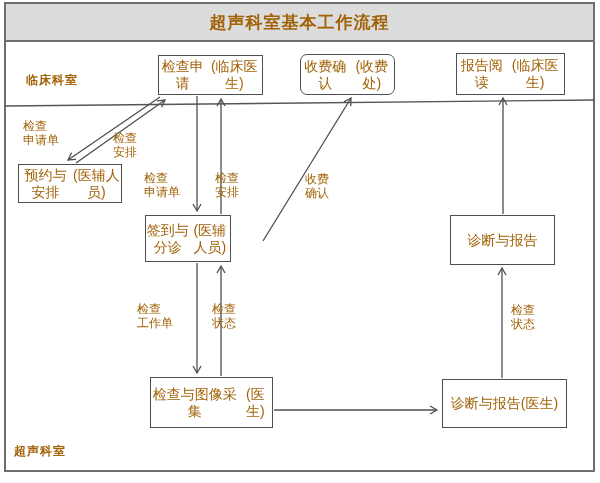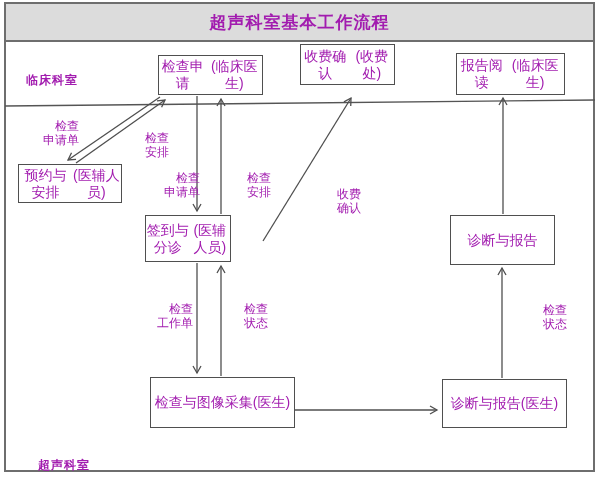--- a/index.html
+++ b/index.html
@@ -1,42 +1,42 @@
 <!DOCTYPE html>
 <html><head>
 <meta charset="utf-8">
 <style>
   html,body{margin:0;padding:0;background:#ffffff;}
   #page{position:relative;width:600px;height:483px;background:#ffffff;
-        font-family:"Liberation Sans",sans-serif;color:#a21caf;overflow:hidden;}
+        font-family:"Liberation Sans",sans-serif;color:#a16207;overflow:hidden;}
   #frame{position:absolute;left:4px;top:2px;width:591px;height:470px;
          border:2px solid #6e6e6e;box-sizing:border-box;background:#ffffff;}
   #titlebar{position:absolute;left:4px;top:2px;width:591px;height:40px;
             background:#dcdcdc;border:2px solid #6e6e6e;border-bottom:2px solid #6e6e6e;
             box-sizing:border-box;display:flex;align-items:center;justify-content:center;
             font-size:17px;font-weight:bold;letter-spacing:1px;}
   .lane-label{position:absolute;font-size:12px;font-weight:bold;letter-spacing:1px;}
   svg#edges{position:absolute;left:0;top:0;width:600px;height:483px;}
   .node{position:absolute;background:#ffffff;border:1.5px solid #4f4f4f;
         box-sizing:border-box;display:flex;flex-direction:row;align-items:center;
         justify-content:center;text-align:center;font-size:14px;line-height:17px;}
-  .elabel{position:absolute;text-align:right;font-size:12px;line-height:14px;width:56px;}
+  .elabel{position:absolute;text-align:left;font-size:12px;line-height:14px;width:56px;}
   .elabel span{display:block;}
 </style>
 </head>
 <body>
 
 <div id="page">
 
   <div id="frame"></div>
 
   <div id="titlebar">超声科室基本工作流程</div>
 
   <div class="lane-label" style="left:26px;top:72px;">临床科室</div>
-  <div class="lane-label" style="left:14px;top:457px;margin-left:24px;">超声科室</div>
+  <div class="lane-label" style="left:14px;top:443px;">超声科室</div>
 
   <svg id="edges" viewBox="0 0 600 483">
     <defs>
       <marker id="arrow" markerWidth="11" markerHeight="11" refX="8" refY="5" orient="auto" markerUnits="userSpaceOnUse">
         <path d="M1,1 L8,5 L1,9" fill="none" stroke="#4f4f4f" stroke-width="1.3"></path>
       </marker>
     </defs>
 
     <line x1="5" y1="106" x2="595" y2="100" stroke="#555555" stroke-width="1.4"></line>
     <g stroke="#4f4f4f" stroke-width="1.3" fill="none">
@@ -50,40 +50,40 @@
       <line x1="197" y1="263" x2="197" y2="373" marker-end="url(#arrow)"></line>
       <line x1="221" y1="376" x2="221" y2="266" marker-end="url(#arrow)"></line>
       <line x1="274" y1="410" x2="437" y2="410" marker-end="url(#arrow)"></line>
     </g>
   </svg>
 
   <div class="node" style="left:158px;top:55px;width:105px;height:40px;">
     <span>检查申请</span>
     <span>(临床医生)</span>
   </div>
-  <div class="node" style="left:300px;top:44px;width:95px;height:41px;">
+  <div class="node" style="left:300px;top:54px;width:95px;height:41px;border-radius:7px;">
     <span>收费确认</span>
     <span>(收费处)</span>
   </div>
   <div class="node" style="left:456px;top:53px;width:109px;height:42px;">
     <span>报告阅读</span>
     <span>(临床医生)</span>
   </div>
   <div class="node" style="left:18px;top:164px;width:104px;height:39px;">
     <span>预约与安排</span>
     <span>(医辅人员)</span>
   </div>
   <div class="node" style="left:145px;top:215px;width:86px;height:47px;">
     <span>签到与分诊</span>
     <span>(医辅人员)</span>
   </div>
   <div class="node" style="left:450px;top:215px;width:105px;height:50px;">
     <span>诊断与报告</span>
   </div>
-  <div class="node" style="left:150px;top:377px;width:145px;height:51px;">
+  <div class="node" style="left:150px;top:377px;width:123px;height:51px;">
     <span>检查与图像采集</span>
     <span>(医生)</span>
   </div>
   <div class="node" style="left:442px;top:379px;width:125px;height:49px;">
     <span>诊断与报告</span>
     <span>(医生)</span>
   </div>
 
   <div class="elabel" style="left:23px;top:119px;">
     <span>检查</span>
@@ -94,21 +94,21 @@
     <span>安排</span>
   </div>
   <div class="elabel" style="left:144px;top:171px;">
     <span>检查</span>
     <span>申请单</span>
   </div>
   <div class="elabel" style="left:215px;top:171px;">
     <span>检查</span>
     <span>安排</span>
   </div>
-  <div class="elabel" style="left:305px;top:172px;margin-top:15px;">
+  <div class="elabel" style="left:305px;top:172px;">
     <span>收费</span>
     <span>确认</span>
   </div>
   <div class="elabel" style="left:137px;top:302px;">
     <span>检查</span>
     <span>工作单</span>
   </div>
   <div class="elabel" style="left:212px;top:302px;">
     <span>检查</span>
     <span>状态</span>

